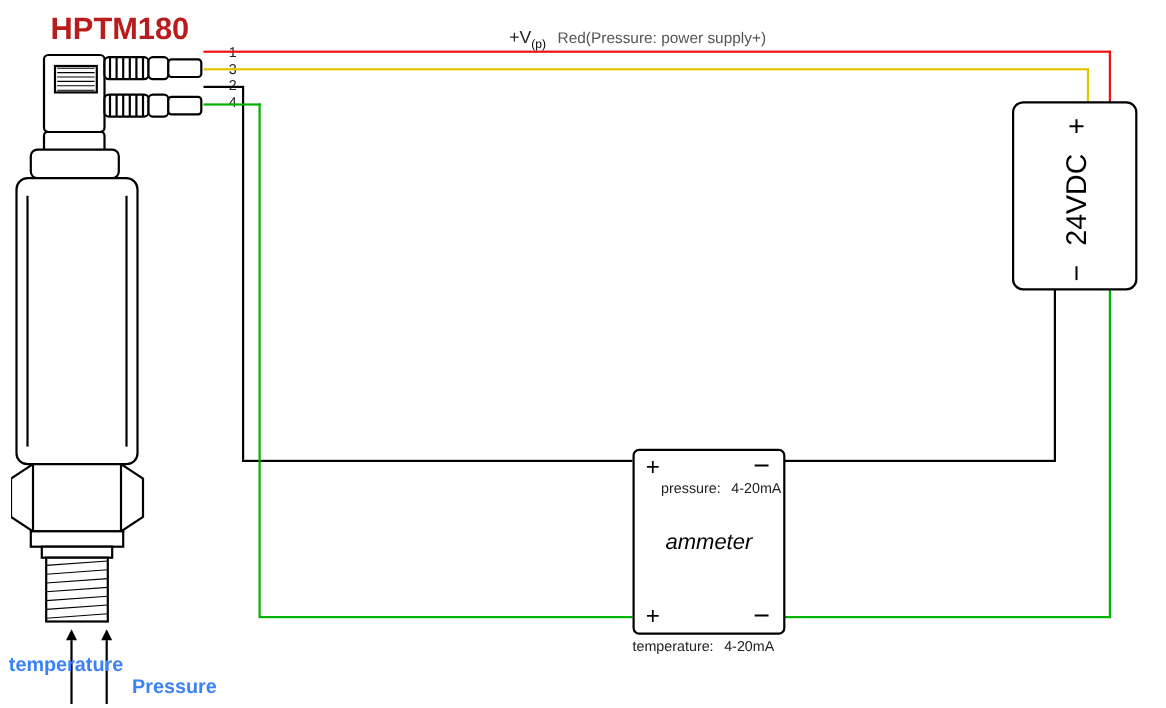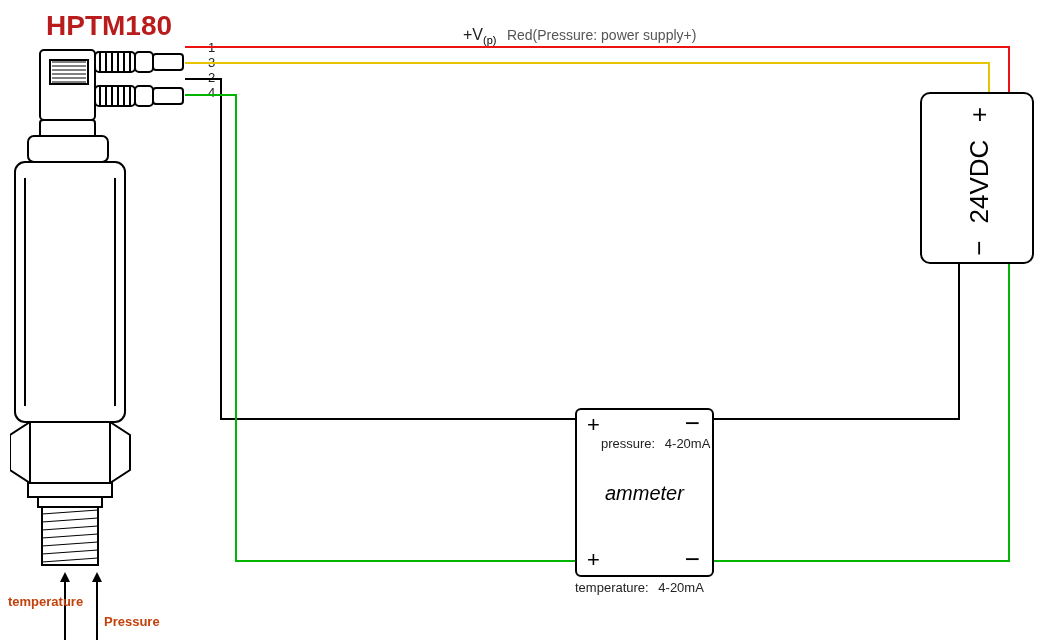--- a/index.html
+++ b/index.html
@@ -48,21 +48,21 @@
     position:absolute;
     transform: rotate(-90deg);
     transform-origin: center center;
     font-size: 26px;
     white-space: nowrap;
   }
   .amm-label { font-size: 20px; font-style: italic; }
   .amm-small { font-size: 13px; color:#222; }
   .plus { font-size:22px; }
   .minus { font-size:26px; }
-  .bottom-label { font-size: 13px; font-weight:bold; color:#c2410c; }
+  .bottom-label { font-size: 18px; font-weight:bold; color:#3b82f6; }
   .arrow-up {
     position:absolute;
     width:0; height:0;
     border-left:5px solid transparent;
     border-right:5px solid transparent;
     border-bottom:10px solid #000;
   }
   .arrow-stem {
     position:absolute;
     width:2px; background:#000;
@@ -201,15 +201,15 @@
       <span style="margin-left:10px;">+</span>
     </div>
   </div>
 
   <div class="arrow-up" style="left:60px; top:572px;"></div>
   <div class="arrow-stem" style="left:64px; top:582px; height:58px;"></div>
   <div class="arrow-up" style="left:92px; top:572px;"></div>
   <div class="arrow-stem" style="left:96px; top:582px; height:58px;"></div>
 
   <div class="abs bottom-label" style="left:8px; top:594px;">temperature</div>
-  <div class="abs bottom-label" style="left:92px; top:614px;padding-left:12px;">Pressure</div>
+  <div class="abs bottom-label" style="left:108px; top:614px;padding-left:12px;">Pressure</div>
 
 </div>
 
 </body></html>

